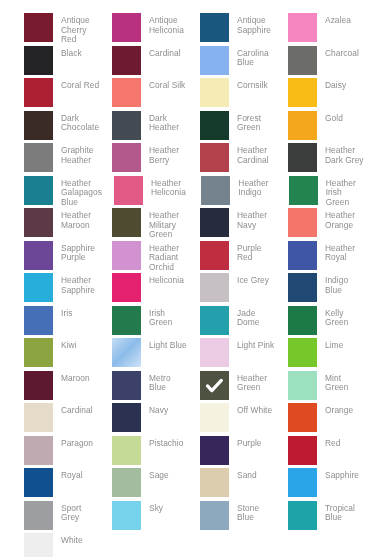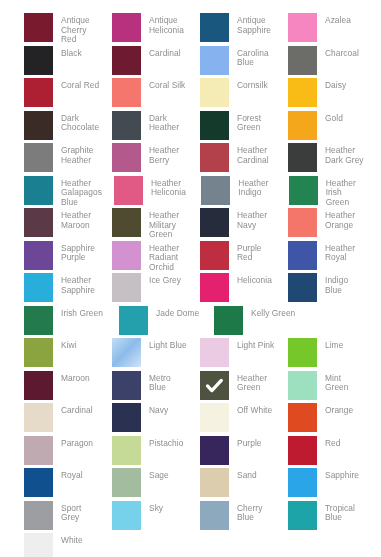--- a/index.html
+++ b/index.html
@@ -218,33 +218,37 @@
         <span class="swatch-chip" style="background-color: rgb(63, 85, 165);"></span>
         <span class="swatch-label">Heather Royal</span>
       </div>
     </div>
     <div class="swatch-row">
       <div class="swatch-cell">
         <span class="swatch-chip" style="background-color: rgb(39, 174, 219);"></span>
         <span class="swatch-label">Heather Sapphire</span>
       </div>
       <div class="swatch-cell">
+        <span class="swatch-chip" style="background-color: rgb(227, 33, 111);"></span>
+        <span class="swatch-label">Heliconia</span>
+      </div>
+      <div class="swatch-cell">
         <span class="swatch-chip" style="background-color: rgb(198, 192, 196);"></span>
         <span class="swatch-label">Ice Grey</span>
       </div>
       <div class="swatch-cell">
-        <span class="swatch-chip" style="background-color: rgb(227, 33, 111);"></span>
-        <span class="swatch-label">Heliconia</span>
-      </div>
-      <div class="swatch-cell">
         <span class="swatch-chip" style="background-color: rgb(31, 72, 114);"></span>
         <span class="swatch-label">Indigo Blue</span>
       </div>
     </div>
     <div class="swatch-row">
+      <div class="swatch-cell">
+        <span class="swatch-chip" style="background-color: rgb(69, 112, 184);"></span>
+        <span class="swatch-label">Iris</span>
+      </div>
       <div class="swatch-cell">
         <span class="swatch-chip" style="background-color: rgb(35, 122, 76);"></span>
         <span class="swatch-label">Irish Green</span>
       </div>
       <div class="swatch-cell">
         <span class="swatch-chip" style="background-color: rgb(35, 160, 171);"></span>
         <span class="swatch-label">Jade Dome</span>
       </div>
       <div class="swatch-cell">
         <span class="swatch-chip" style="background-color: rgb(29, 122, 72);"></span>
@@ -351,21 +355,21 @@
       <div class="swatch-cell">
         <span class="swatch-chip" style="background-color: rgb(157, 158, 162);"></span>
         <span class="swatch-label">Sport Grey</span>
       </div>
       <div class="swatch-cell">
         <span class="swatch-chip" style="background-color: rgb(117, 210, 234);"></span>
         <span class="swatch-label">Sky</span>
       </div>
       <div class="swatch-cell">
         <span class="swatch-chip" style="background-color: rgb(141, 169, 189);"></span>
-        <span class="swatch-label">Cherry Blue</span>
+        <span class="swatch-label">Stone Blue</span>
       </div>
       <div class="swatch-cell">
         <span class="swatch-chip" style="background-color: rgb(29, 164, 168);"></span>
         <span class="swatch-label">Tropical Blue</span>
       </div>
     </div>
     <div class="swatch-row">
       <div class="swatch-cell">
         <span class="swatch-chip" style="background-color: rgb(238, 238, 238);"></span>
         <span class="swatch-label">White</span>

